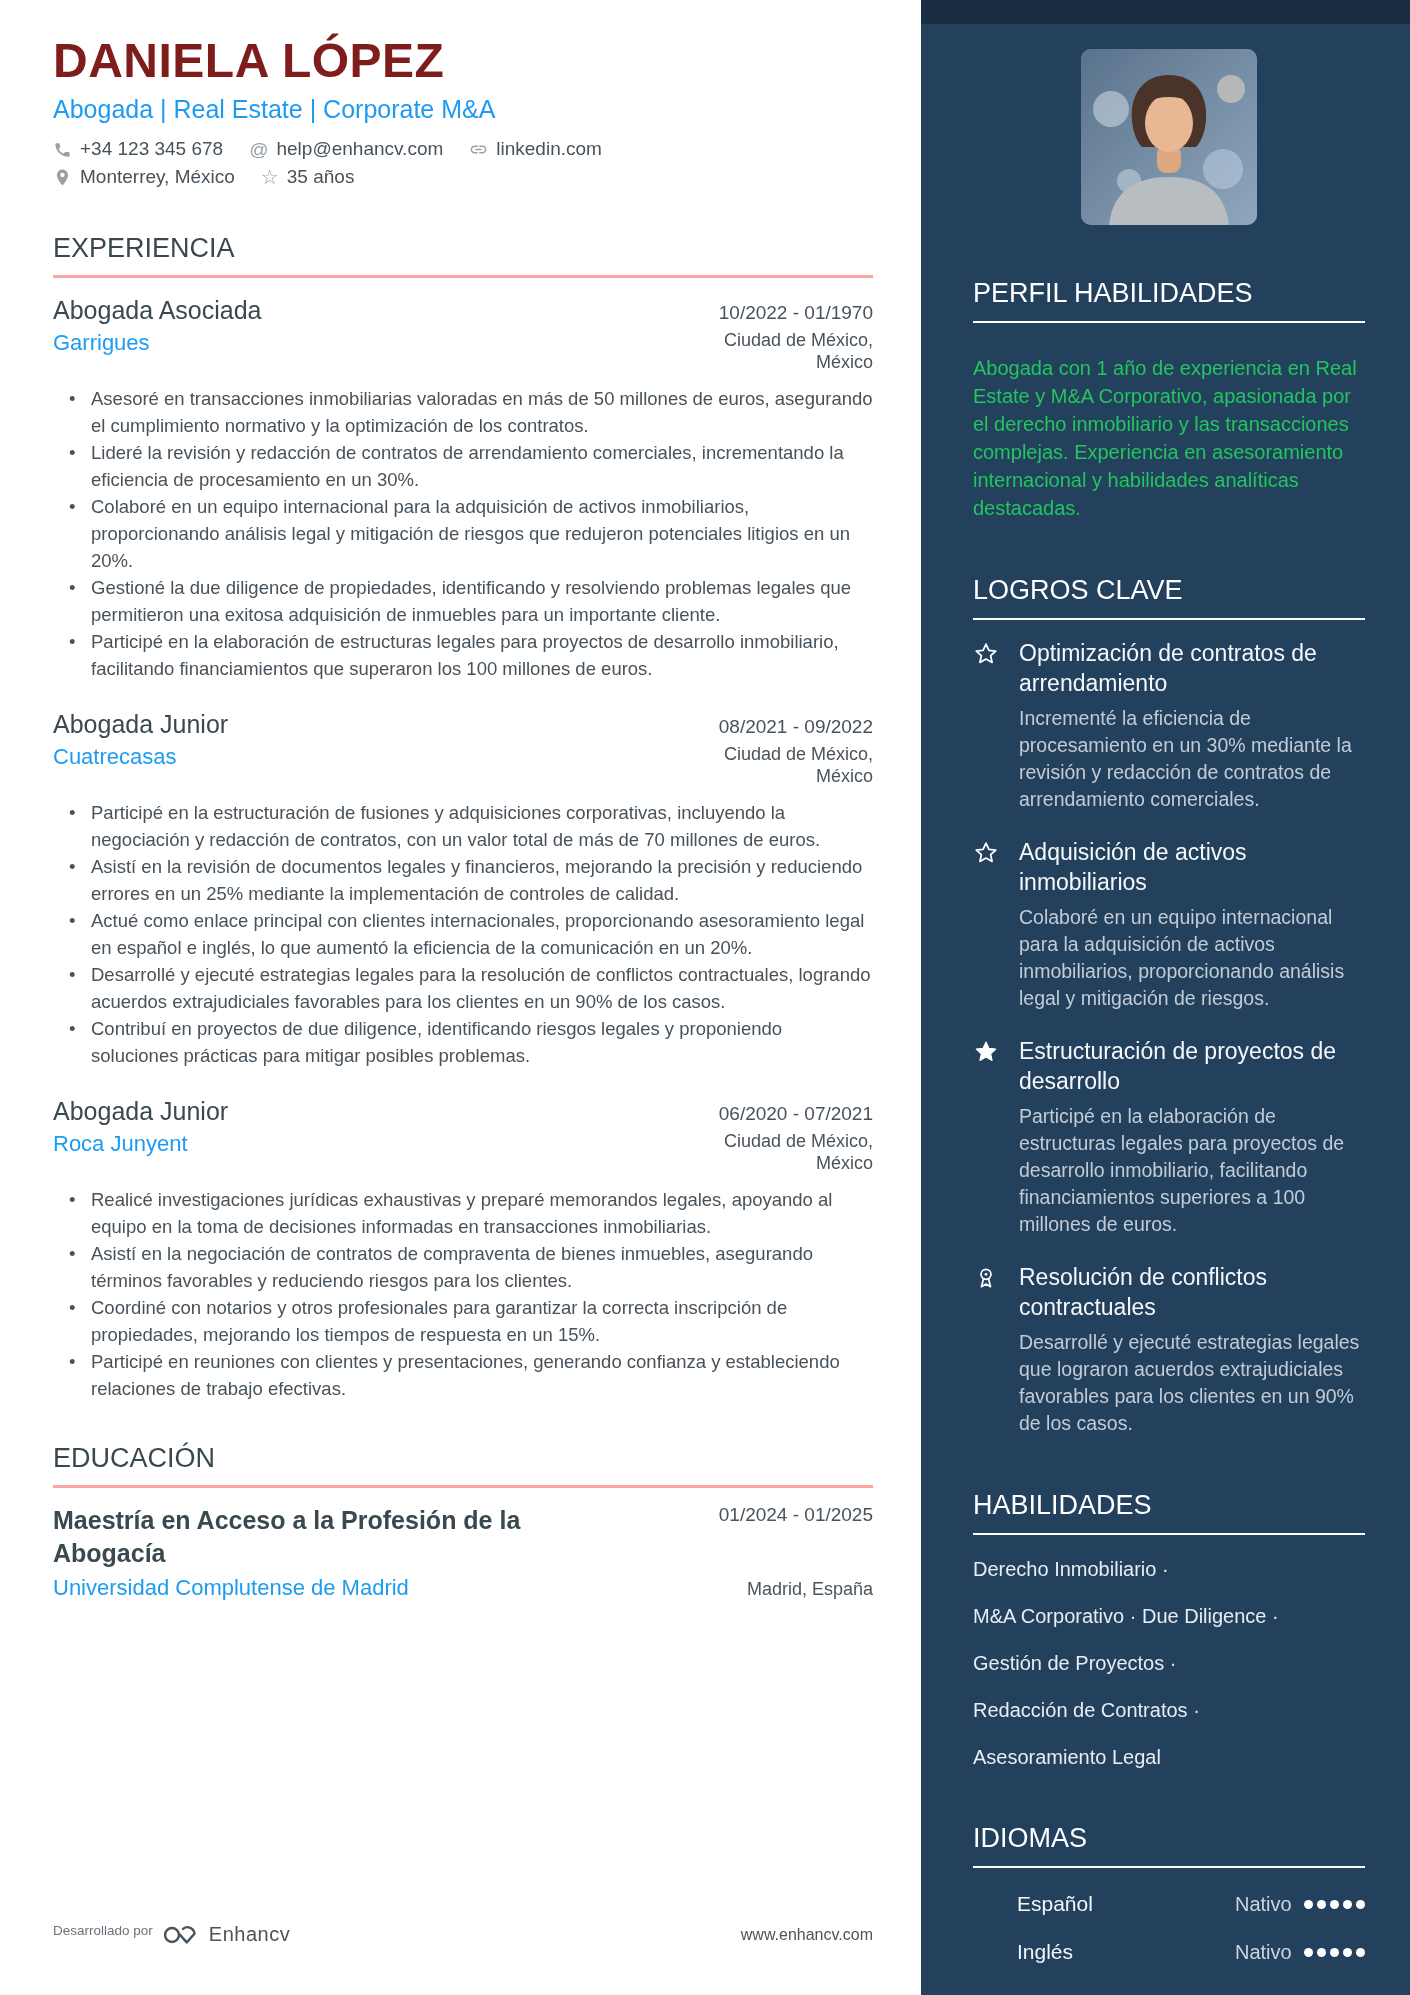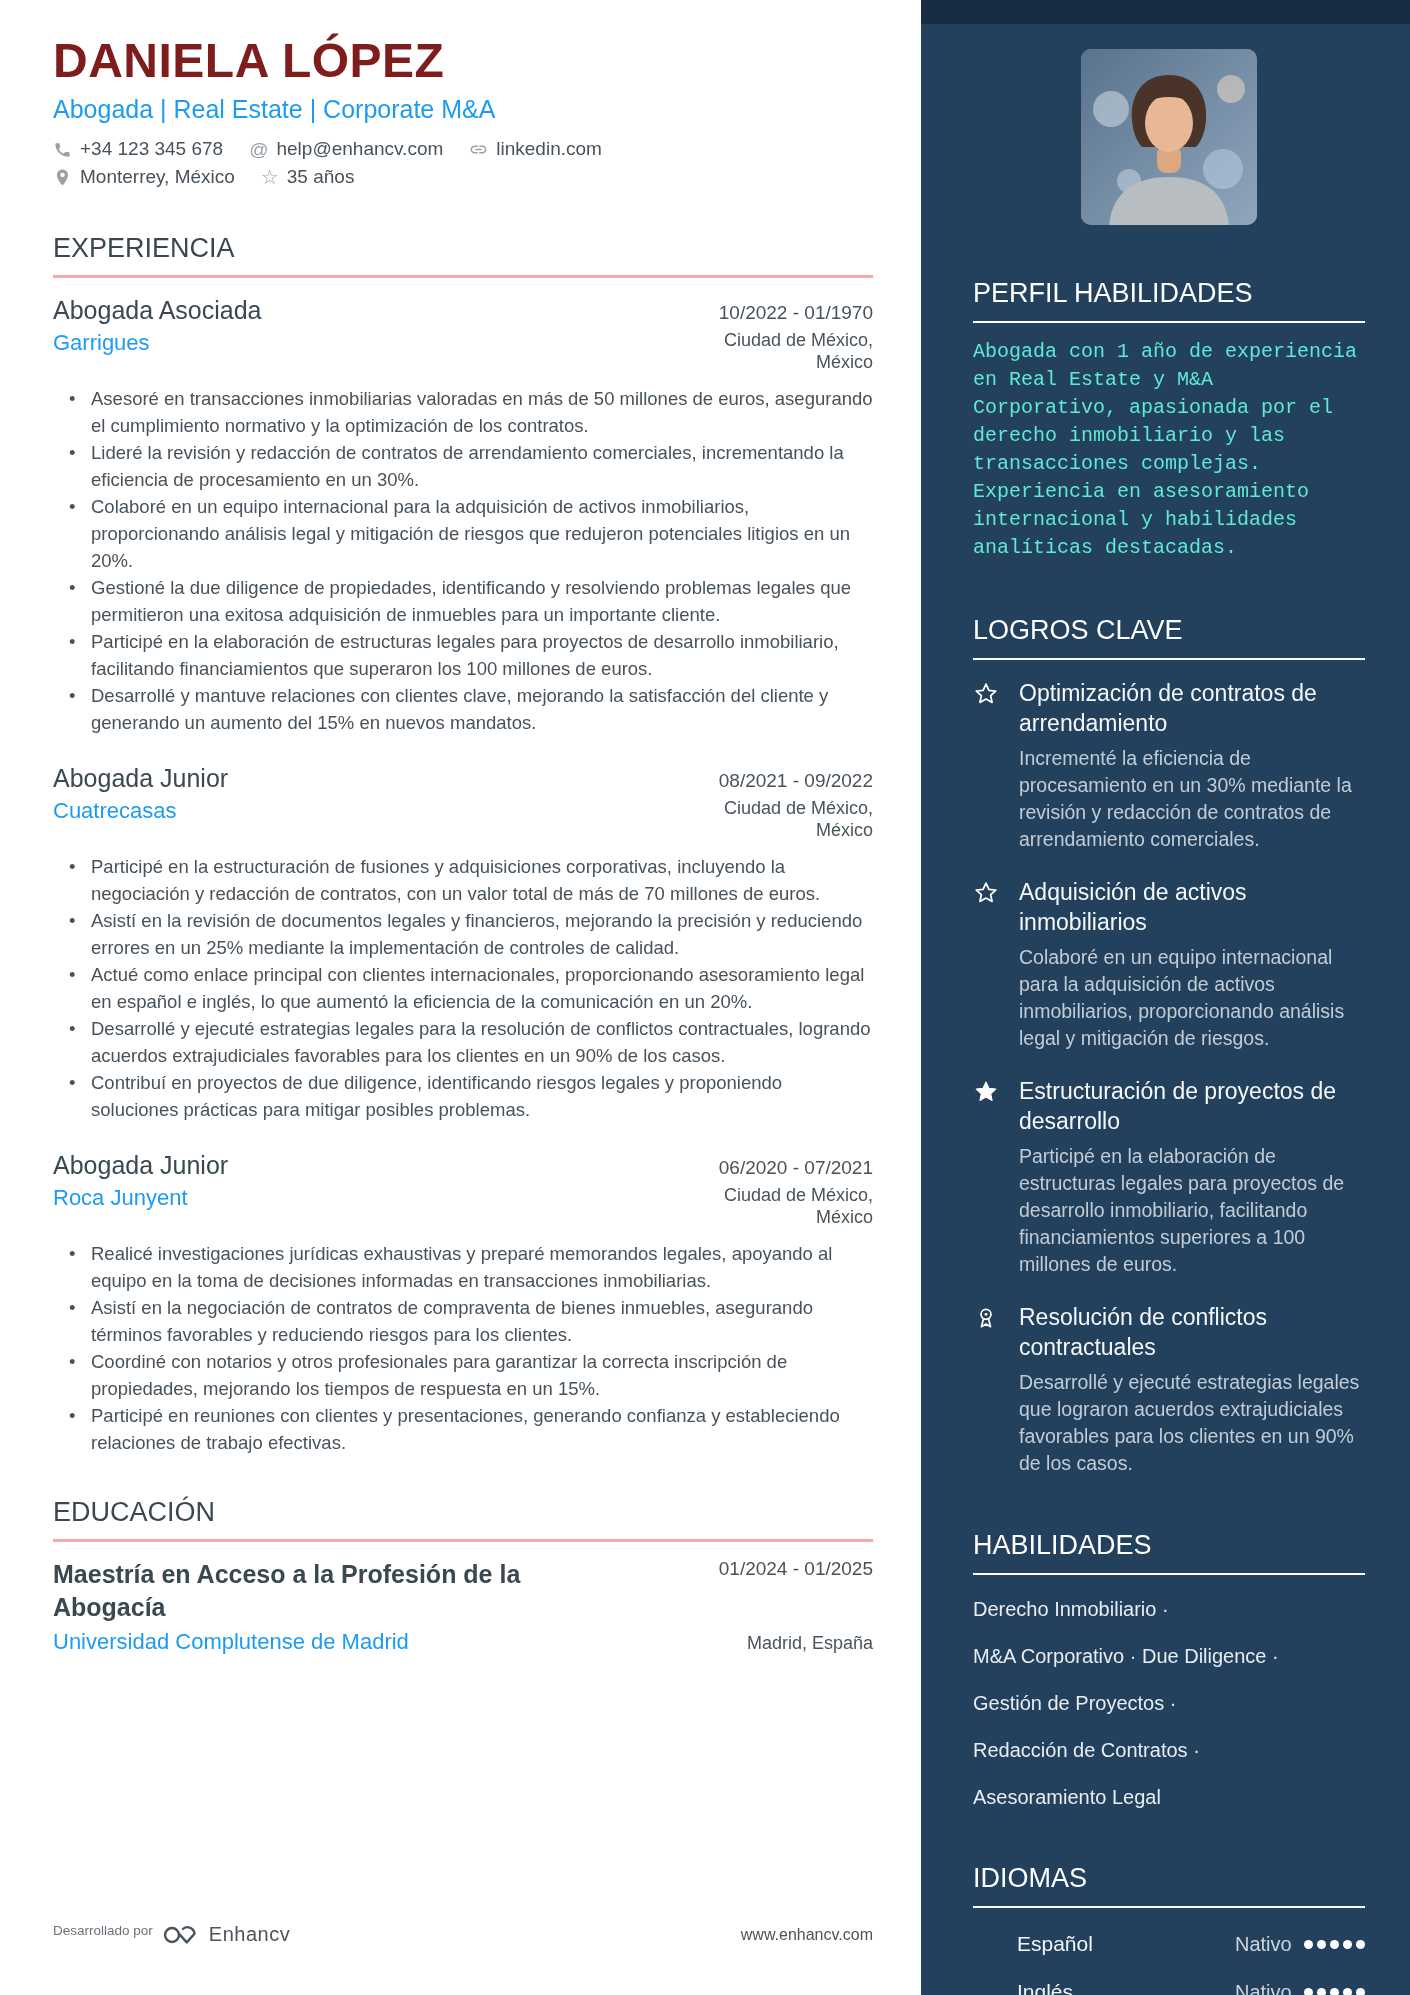--- a/index.html
+++ b/index.html
@@ -68,21 +68,21 @@
     width:176px; height:176px; border-radius:10px; overflow:hidden; margin:0 auto;
     background:#6b82a0; flex:none;
   }
   .photo svg{ display:block; }
   .sb-h{
     font-size:27px; line-height:32px; font-weight:500; color:#ffffff;
     border-bottom:2px solid #ffffff; padding-bottom:12px;
   }
   .sidebar section{ margin-top:52px; }
   .sidebar section[data-name="profile-section"]{ margin-top:52px; }
-  .sb-text{ margin-top:15px; font-size:20px; line-height:28px; color:#5eead4;font-family:Liberation Mono, monospace; }
+  .sb-text{ margin-top:31px; font-size:20px; line-height:28px; color:#22c55e; }
   .ach-list{ margin-top:14px; }
   .ach{ display:grid; grid-template-columns:46px 1fr; margin-top:24px; }
   .ach:first-child{ margin-top:18px; }
   .ach-icon{ grid-column:1; grid-row:1; padding-top:3px; }
   .ach-icon svg{ width:26px; height:26px; }
   .ach-title{ grid-column:2; grid-row:1; font-size:23px; line-height:30px; font-weight:500; color:#f5f8fa; }
   .ach-desc{ grid-column:2; grid-row:2; font-size:19.5px; line-height:27px; color:#c2ccd6; margin-top:7px; }
   .skill{ font-size:20px; line-height:25px; color:#e8edf2; margin-top:22px; }
   .lang{ display:flex; align-items:center; margin-top:24px; }
   .lang-name{ width:218px; font-size:21px; color:#f2f6f9;margin-left:44px; }
@@ -146,21 +146,20 @@
     <div class="job-sub">
       <span class="company" data-name="company-link">Garrigues</span>
       <div class="loc" data-name="job-location">Ciudad de México, México</div>
     </div>
     <ul class="bullets" data-name="job-bullets">
               <li data-name="bullet-item">Asesoré en transacciones inmobiliarias valoradas en más de 50 millones de euros, asegurando el cumplimiento normativo y la optimización de los contratos.</li>
               <li data-name="bullet-item">Lideré la revisión y redacción de contratos de arrendamiento comerciales, incrementando la eficiencia de procesamiento en un 30%.</li>
               <li data-name="bullet-item">Colaboré en un equipo internacional para la adquisición de activos inmobiliarios, proporcionando análisis legal y mitigación de riesgos que redujeron potenciales litigios en un 20%.</li>
               <li data-name="bullet-item">Gestioné la due diligence de propiedades, identificando y resolviendo problemas legales que permitieron una exitosa adquisición de inmuebles para un importante cliente.</li>
               <li data-name="bullet-item">Participé en la elaboración de estructuras legales para proyectos de desarrollo inmobiliario, facilitando financiamientos que superaron los 100 millones de euros.</li>
-              <li data-name="bullet-item">Desarrollé y mantuve relaciones con clientes clave, mejorando la satisfacción del cliente y generando un aumento del 15% en nuevos mandatos.</li>
             </ul>
   </article>
 
   <article class="job" data-name="job-entry">
     <div class="job-head">
       <h3 class="job-title" data-name="job-title">Abogada Junior</h3>
       <div class="dates" data-name="job-dates">08/2021 - 09/2022</div>
     </div>
     <div class="job-sub">
       <span class="company" data-name="company-link">Cuatrecasas</span>

